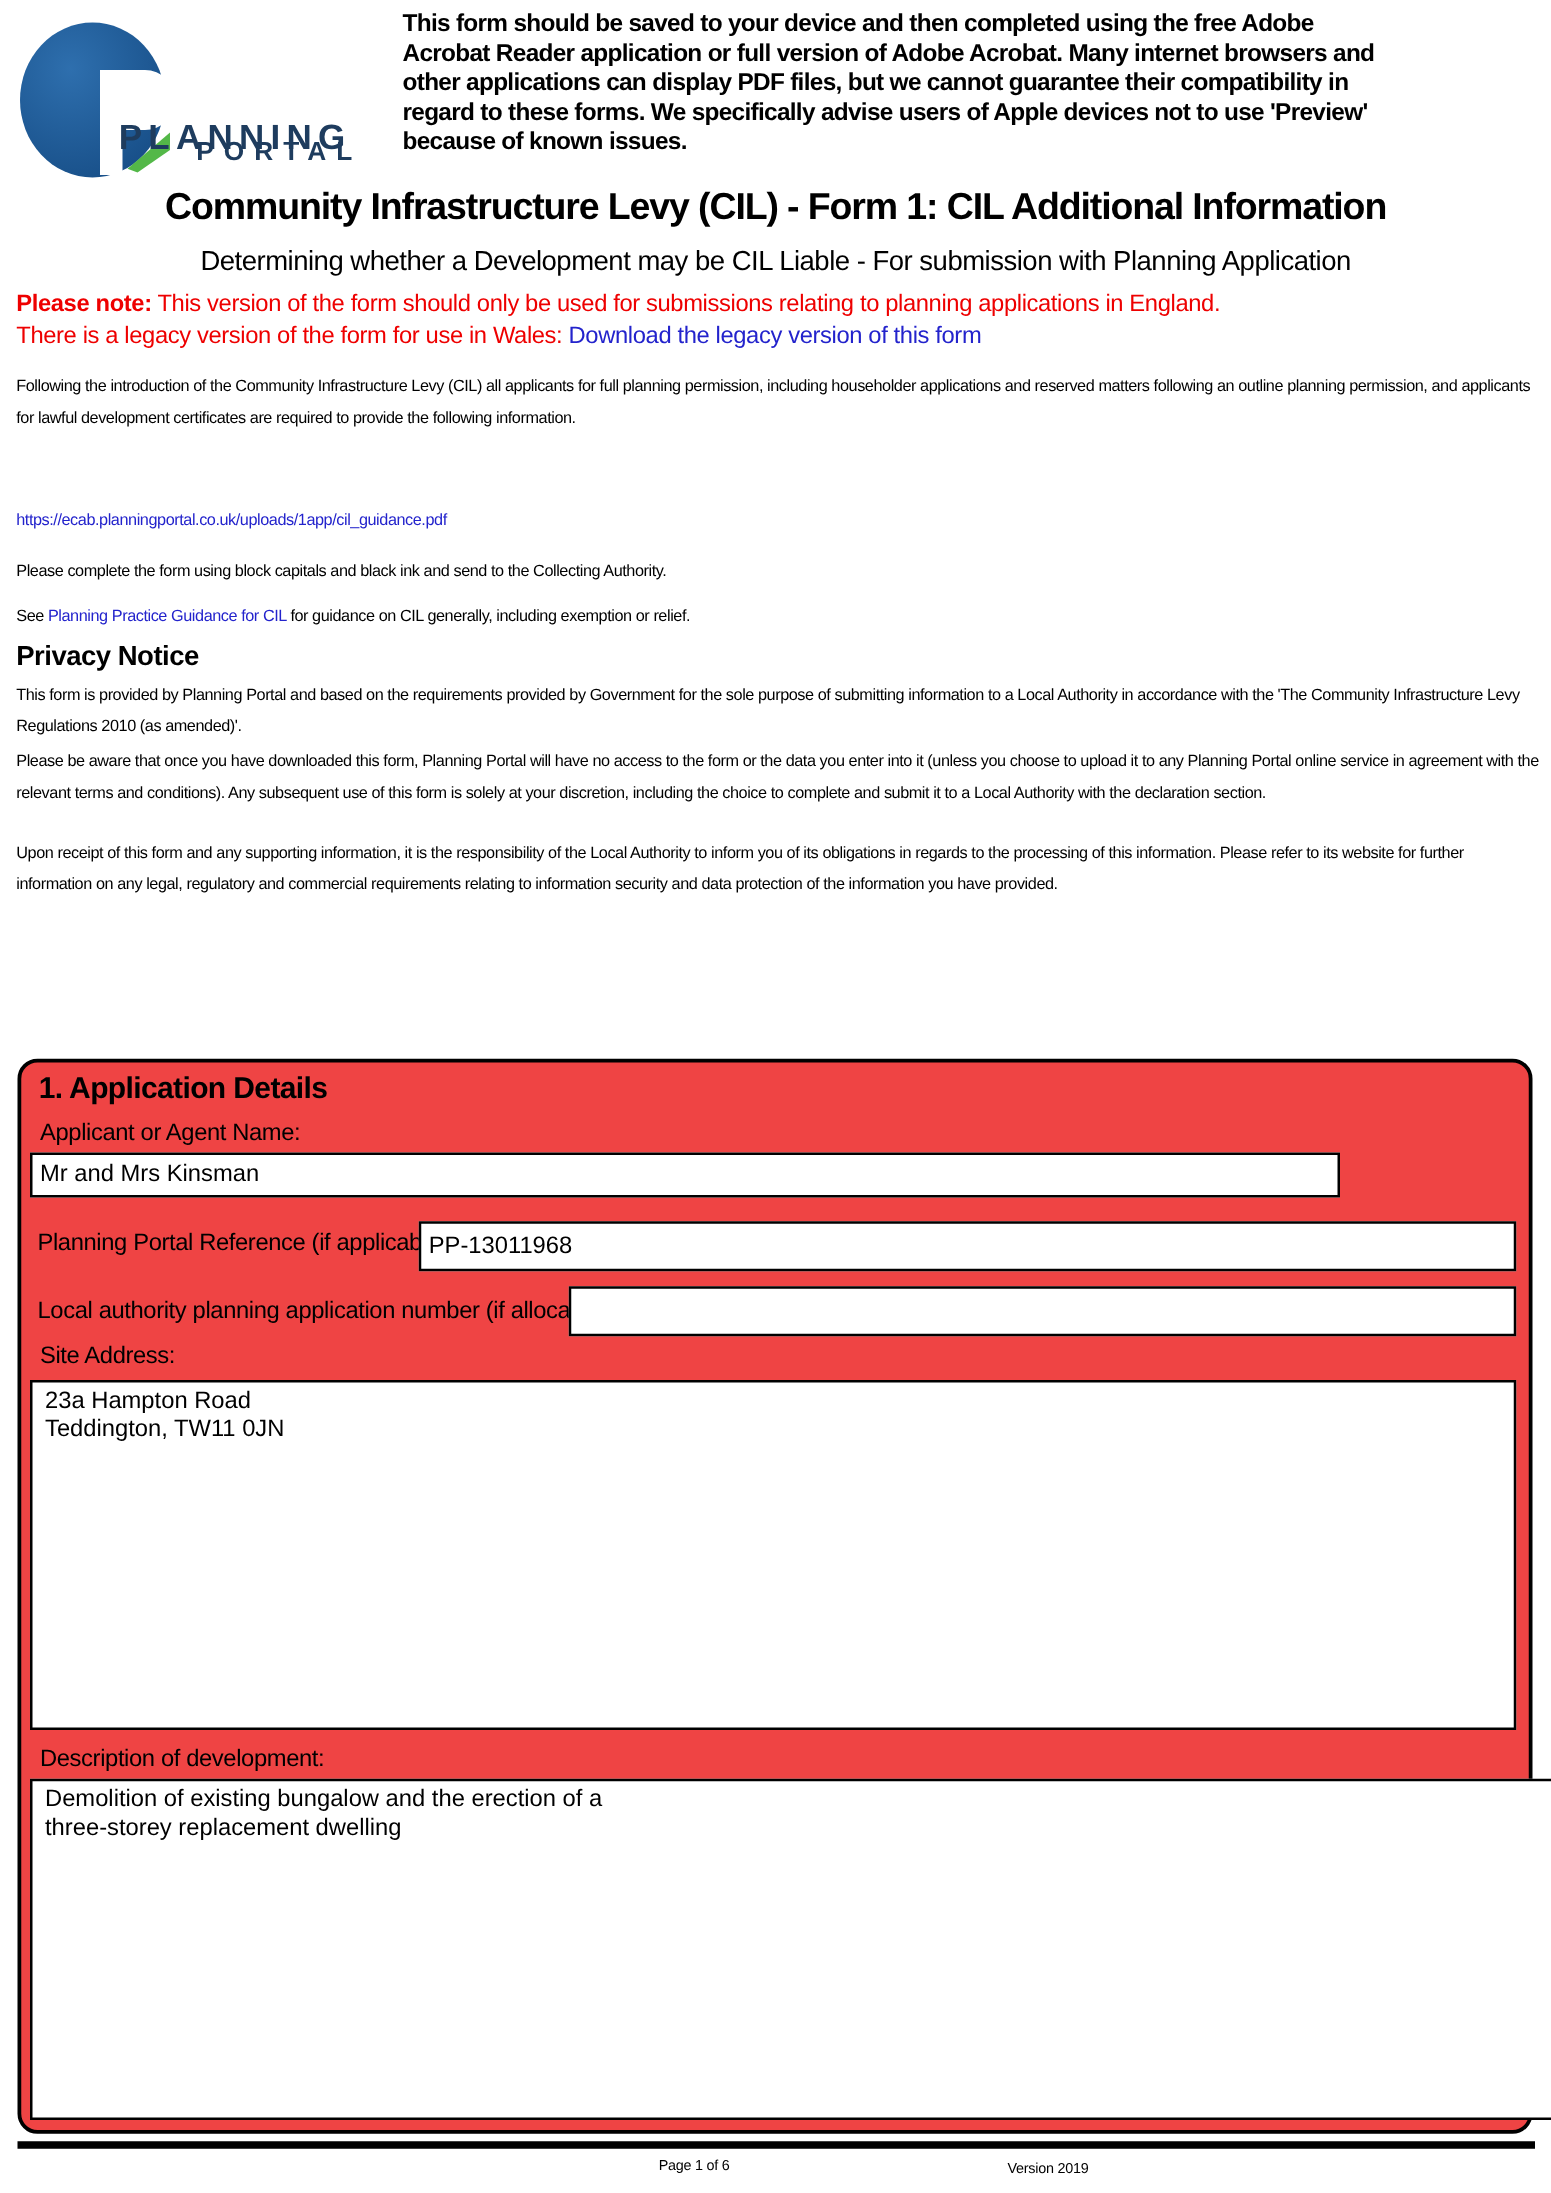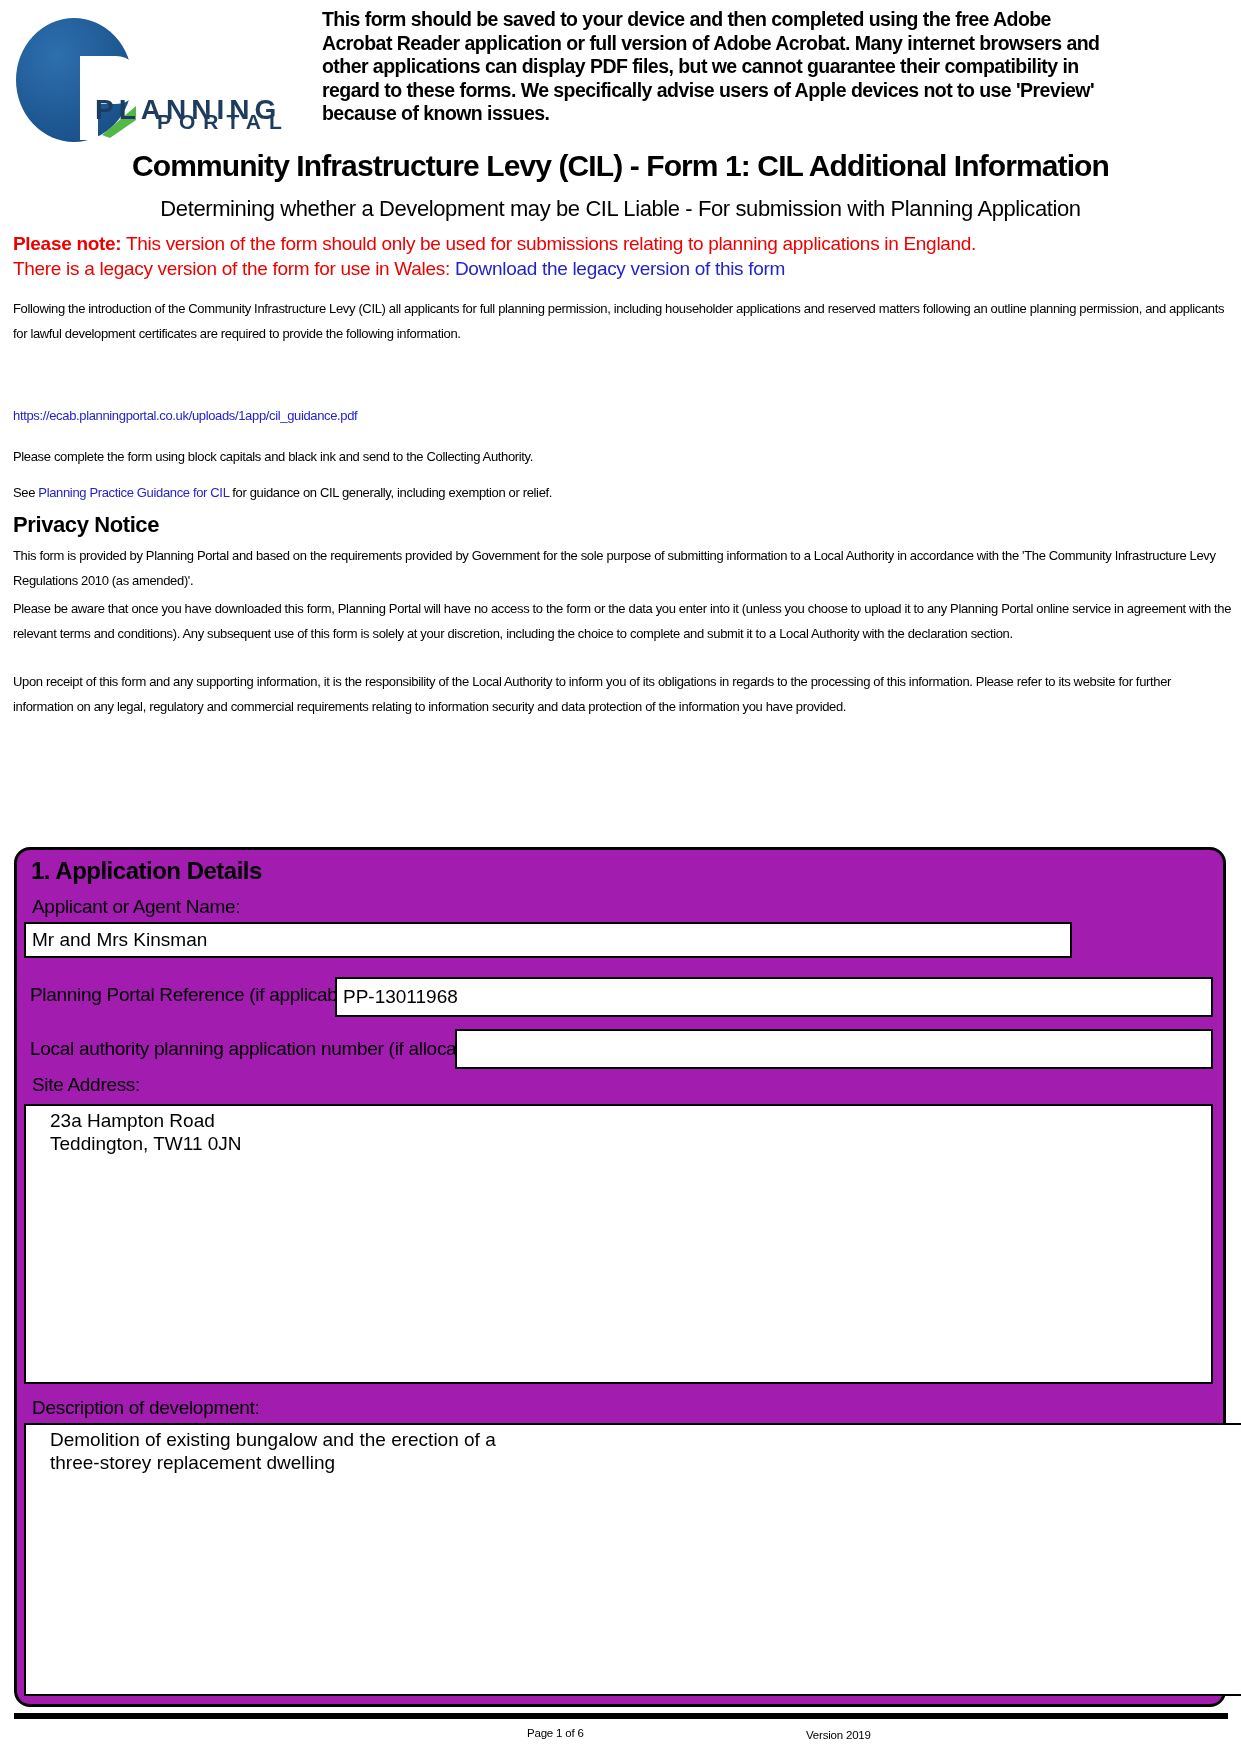--- a/index.html
+++ b/index.html
@@ -36,39 +36,39 @@
   .guide-url  { top:404px; }
   .complete   { top:445px; }
   .see        { top:481px; }
   .privacy-h  { position:absolute; left:13px; top:512px; font-size:22px; font-weight:bold; letter-spacing:-0.4px; }
   .pn1 { top:544px; width:1218px; }
   .pn2 { top:597px; width:1224px; }
   .pn3 { top:670px; width:1218px; }
 
   
   .section-box { position:absolute; left:14px; top:847px; width:1212px; height:860px;
-                 border:3px solid #000; border-radius:16px; background:#a21caf; }
+                 border:3px solid #000; border-radius:16px; background:#ef4444; }
   .section-bar { position:absolute; left:14px; top:1713px; width:1214px; height:6px; background:#000; }
   .sec-title { position:absolute; left:14px; top:7px; font-size:24px; font-weight:bold; letter-spacing:-0.5px; }
   .flabel { position:absolute; font-size:19px; letter-spacing:-0.3px; white-space:nowrap; }
   .lbl-applicant { left:15px; top:46px; }
   .lbl-ppref     { left:13px; top:134px; }
   .lbl-lanum     { left:13px; top:188px; }
   .lbl-site      { left:15px; top:224px; }
   .lbl-desc      { left:15px; top:547px; }
 
   .finput { position:absolute; border:2px solid #000; background:#fff;
             font-family:"Liberation Sans", sans-serif; font-size:19px; padding:0 6px; outline:none; }
   .inp-applicant { left:7px;   top:72px;  width:1048px; height:36px; }
   .inp-ppref     { left:318px; top:127px; width:878px;  height:40px; }
   .inp-lanum     { left:438px; top:179px; width:758px;  height:40px; }
 
   .ftext { position:absolute; border:2px solid #000; background:#fff; resize:none; overflow:hidden;
            font-family:"Liberation Sans", sans-serif; font-size:19px; line-height:23px;
-           padding:3px 24px; outline:none; }
+           padding:3px 10px; outline:none; }
   .ta-site { left:7px; top:254px; width:1189px; height:280px; }
   .ta-desc { left:7px; top:573px; width:1234px; height:273px; }
 
   
   .footer-page    { position:absolute; left:527px; top:1727px; font-size:11.5px; letter-spacing:-0.2px; }
   .footer-version { position:absolute; left:806px; top:1729px; font-size:11.5px; letter-spacing:-0.2px; }
 </style>
 </head>
 <body>
 

